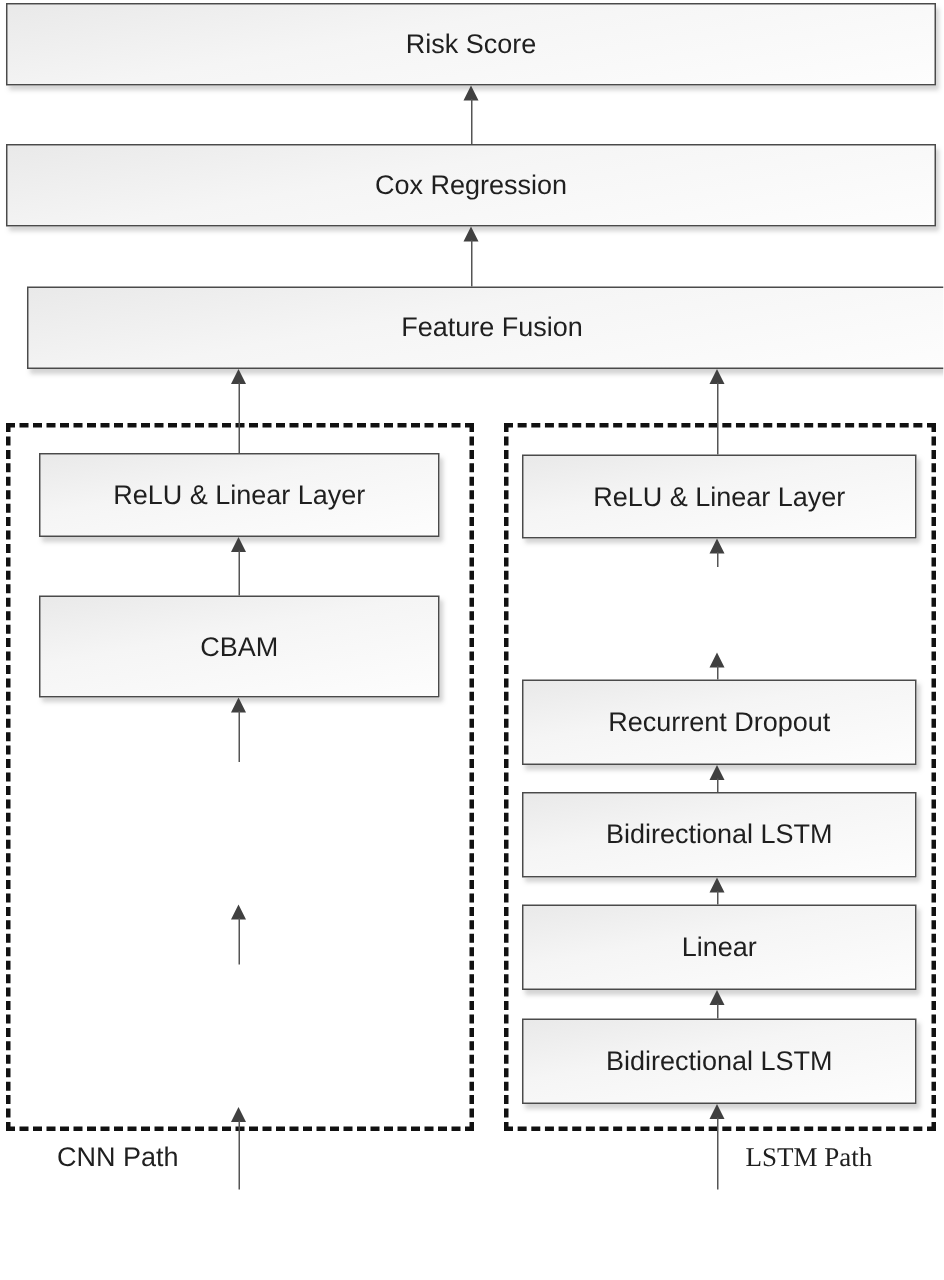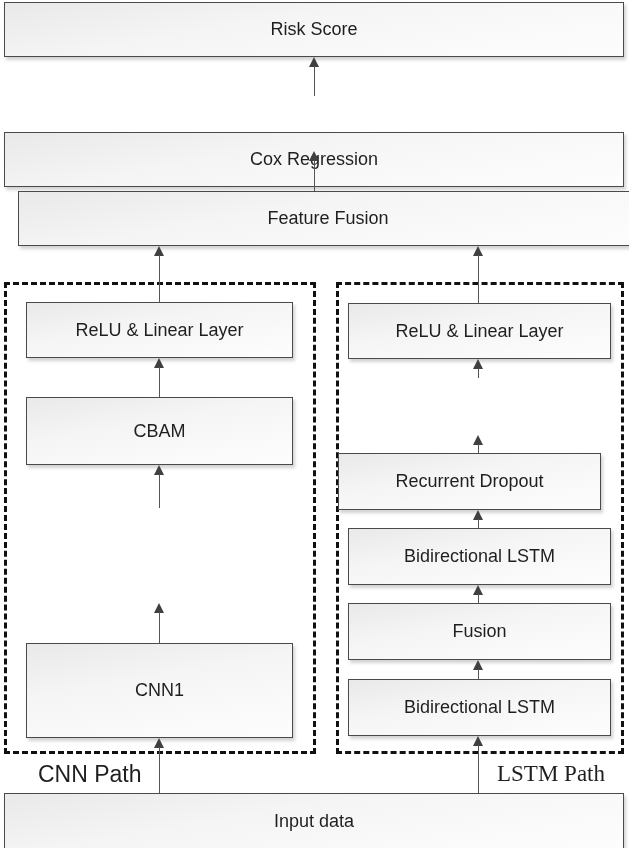--- a/index.html
+++ b/index.html
@@ -26,21 +26,21 @@
     white-space: nowrap;
   }
   .group {
     position: absolute;
     box-sizing: border-box;
     border: 3px dashed #111111;
     background: transparent;
   }
   .path-label {
     position: absolute;
-    font-size: 23px;
+    font-size: 18px;
     color: #1f1f1f;
     white-space: nowrap;
     text-align: center;
   }
   .arrow {
     position: absolute;
     width: 10px;
     display: flex;
     flex-direction: column;
     align-items: center;
@@ -58,49 +58,47 @@
     margin-top: -1px;
   }
 </style>
 </head>
 <body>
 
 <div class="canvas">
 
   <div class="node" style="left:4px; top:2px; width:620px; height:55px;">Risk Score</div>
 
-  <div class="node" style="left:4px; top:96px; width:620px; height:55px;margin-top:36px;">Cox Regression</div>
+  <div class="node" style="left:4px; top:96px; width:620px; height:55px;">Cox Regression</div>
 
   <div class="node" style="left:18px; top:191px; width:620px; height:55px;">Feature Fusion</div>
 
   <div class="group" style="left:4px; top:282px; width:312px; height:472px;"></div>
   <div class="group" style="left:336px; top:282px; width:288px; height:472px;"></div>
 
   <div class="node" style="left:26px; top:302px; width:267px; height:56px;">ReLU &amp; Linear Layer</div>
 
   <div class="node" style="left:26px; top:397px; width:267px; height:68px;">CBAM</div>
 
 
-  <div class="node" style="left:26px; top:643px; width:267px; height:95px;">CNN1</div>
 
   <div class="node" style="left:348px; top:303px; width:263px; height:56px;">ReLU &amp; Linear Layer</div>
 
 
-  <div class="node" style="left:338px; top:453px; width:263px; height:57px;">Recurrent Dropout</div>
+  <div class="node" style="left:348px; top:453px; width:263px; height:57px;">Recurrent Dropout</div>
 
   <div class="node" style="left:348px; top:528px; width:263px; height:57px;">Bidirectional LSTM</div>
 
-  <div class="node" style="left:348px; top:603px; width:263px; height:57px;">Fusion</div>
+  <div class="node" style="left:348px; top:603px; width:263px; height:57px;">Linear</div>
 
   <div class="node" style="left:348px; top:679px; width:263px; height:57px;">Bidirectional LSTM</div>
 
   <div class="path-label" style="left:38px; top:761px;">CNN Path</div>
   <div class="path-label" style="left:497px; top:761px;font-family:Liberation Serif, serif;">LSTM Path</div>
 
-  <div class="node" style="left:4px; top:793px; width:620px; height:57px;">Input data</div>
 
   <div class="arrow" style="left:309px; top:57px; height:39px;">
     <div class="head"></div>
     <div class="stem"></div>
   </div>
 
   <div class="arrow" style="left:309px; top:151px; height:40px;">
     <div class="head"></div>
     <div class="stem"></div>
   </div>

